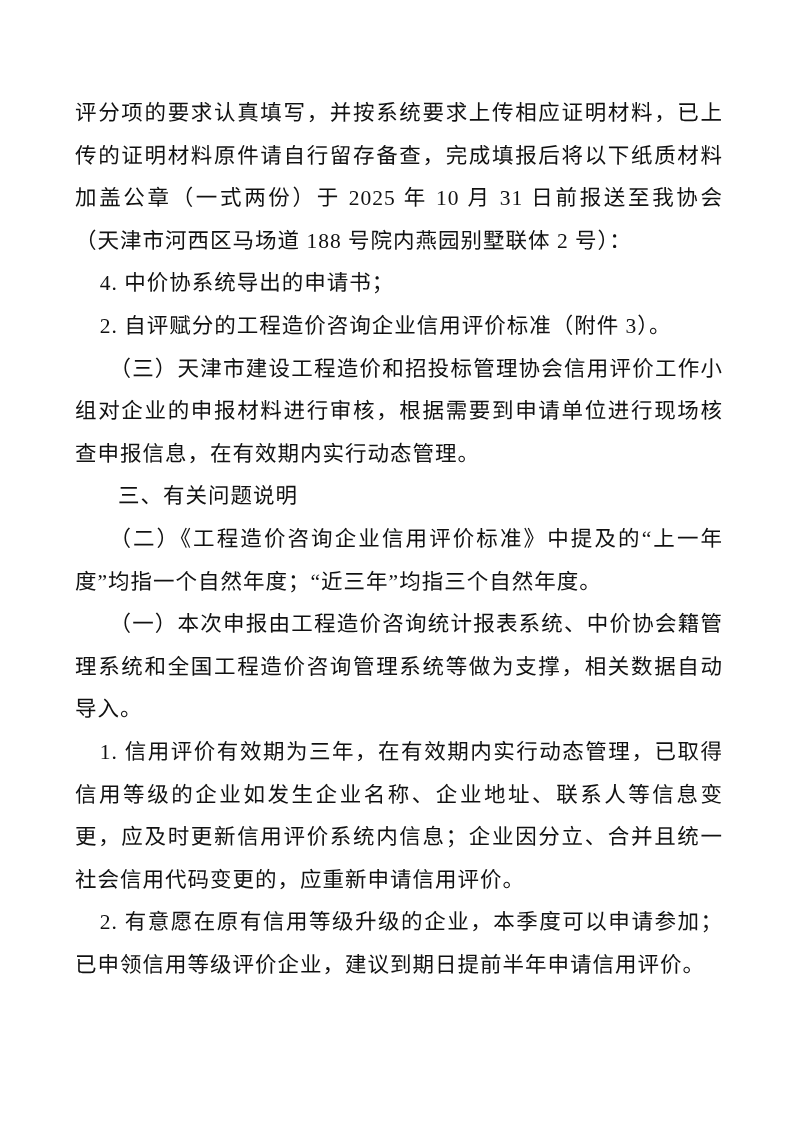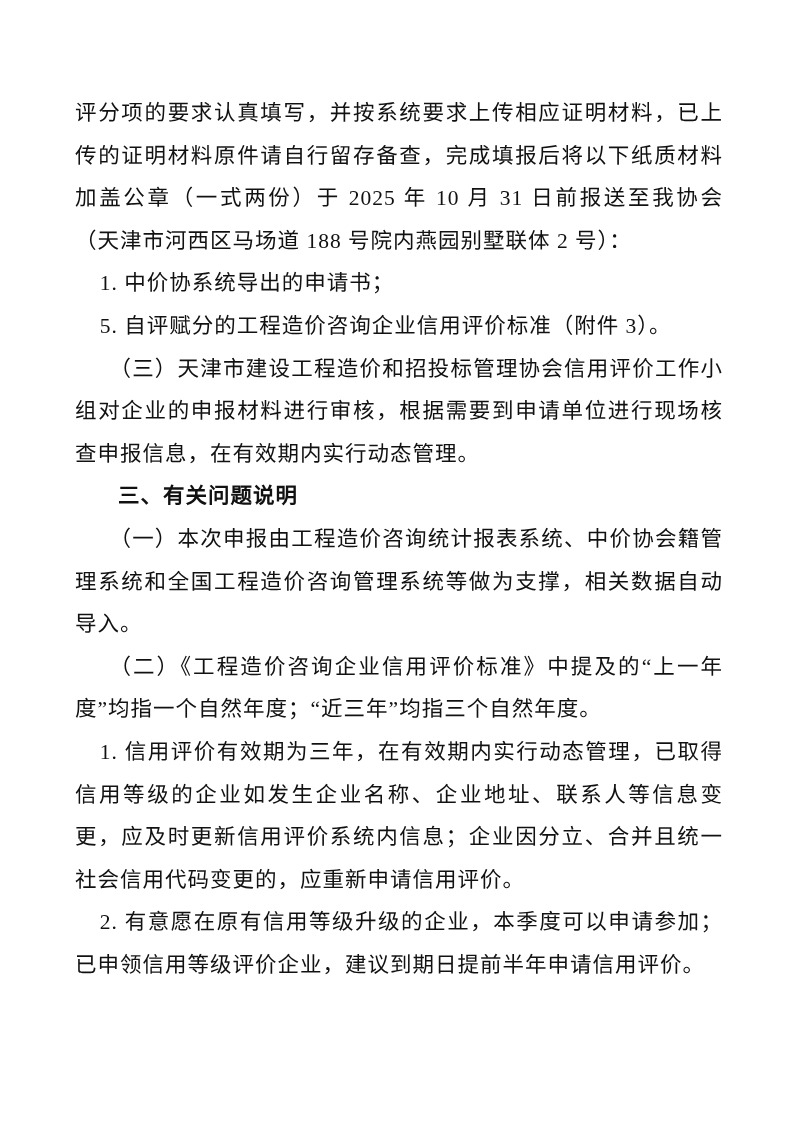--- a/index.html
+++ b/index.html
@@ -32,33 +32,33 @@
   }
   
   .para-flush   { text-indent: 0; }
   
   .para-list    { text-indent: 1.15em; }
   
   .para-indent  { text-indent: 1.6em; }
   
   .para-heading {
     text-indent: 2em;
-    font-weight: bold;
+    font-weight: normal;
     font-family: "Liberation Sans", "DejaVu Sans", sans-serif;
     font-size: 21.5px;
   }
 </style>
 </head>
 <body>
 
 <div class="page">
   <div class="doc-body">
     <p class="para-flush">评分项的要求认真填写，并按系统要求上传相应证明材料，已上传的证明材料原件请自行留存备查，完成填报后将以下纸质材料加盖公章（一式两份）于 2025 年 10 月 31 日前报送至我协会（天津市河西区马场道 188 号院内燕园别墅联体 2 号）：</p>
-    <p class="para-list">1. 中价协系统导出的申请书；</p>
-    <p class="para-list">5. 自评赋分的工程造价咨询企业信用评价标准（附件 3）。</p>
+    <p class="para-list">4. 中价协系统导出的申请书；</p>
+    <p class="para-list">2. 自评赋分的工程造价咨询企业信用评价标准（附件 3）。</p>
     <p class="para-indent">（三）天津市建设工程造价和招投标管理协会信用评价工作小组对企业的申报材料进行审核，根据需要到申请单位进行现场核查申报信息，在有效期内实行动态管理。</p>
     <p class="para-heading">三、有关问题说明</p>
+    <p class="para-indent">（二）《工程造价咨询企业信用评价标准》中提及的“上一年度”均指一个自然年度；“近三年”均指三个自然年度。</p>
     <p class="para-indent">（一）本次申报由工程造价咨询统计报表系统、中价协会籍管理系统和全国工程造价咨询管理系统等做为支撑，相关数据自动导入。</p>
-    <p class="para-indent">（二）《工程造价咨询企业信用评价标准》中提及的“上一年度”均指一个自然年度；“近三年”均指三个自然年度。</p>
     <p class="para-list">1. 信用评价有效期为三年，在有效期内实行动态管理，已取得信用等级的企业如发生企业名称、企业地址、联系人等信息变更，应及时更新信用评价系统内信息；企业因分立、合并且统一社会信用代码变更的，应重新申请信用评价。</p>
     <p class="para-list">2. 有意愿在原有信用等级升级的企业，本季度可以申请参加；已申领信用等级评价企业，建议到期日提前半年申请信用评价。</p>
   </div>
 </div>
 
 </body></html>

